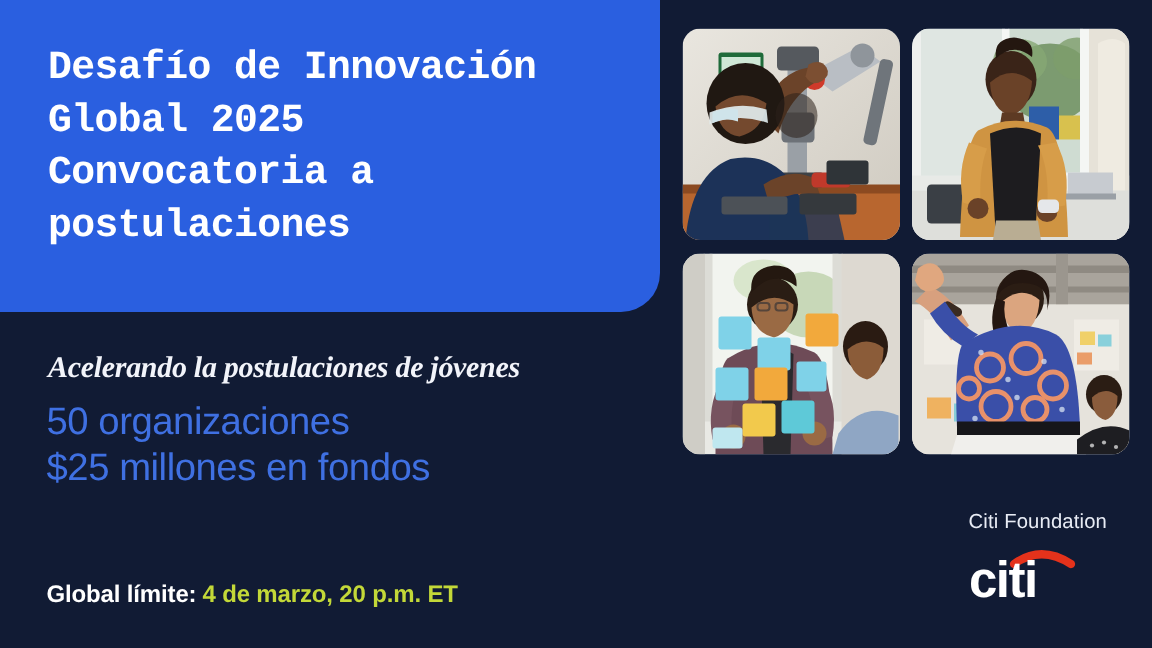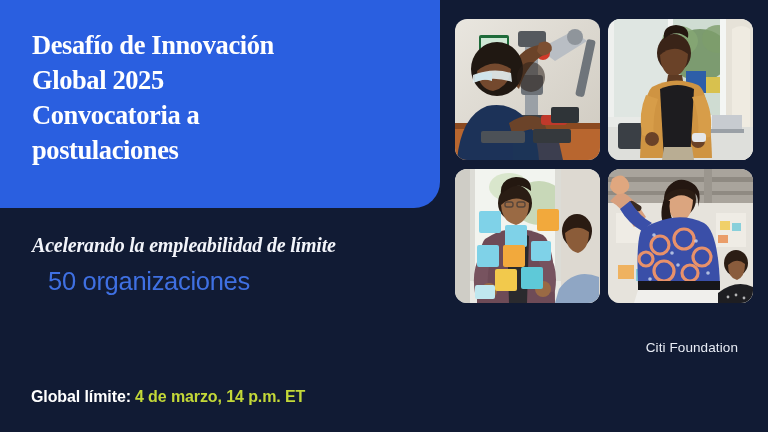--- a/index.html
+++ b/index.html
@@ -29,21 +29,21 @@
     width: 450px;
     height: 218px;
     background: #2a5fe0;
     border-bottom-right-radius: 26px;
     box-sizing: border-box;
     padding: 38px 30px 0 42px;
   }
   #headline-title {
     margin: 0;
     color: #ffffff;
-    font-family: Liberation Serif, serif;
+    font-family: Liberation Mono, monospace;
     font-weight: bold;
     font-size: 26.5px;
     line-height: 35px;
     letter-spacing: -0.4px;
     white-space: pre-line;
   }
 
   
   #subheadline {
     position: absolute;
@@ -52,21 +52,21 @@
     color: #f2f4fa;
     font-family: "Liberation Serif", serif;
     font-style: italic;
     font-weight: bold;
     font-size: 20px;
     letter-spacing: -0.2px;
     white-space: nowrap;
   }
   #stats {
     position: absolute;
-    left: 48px;
+    left: 31px;
     top: 266px;
     width: 400px;
   }
   .stat-line {
     color: #3f70e2;
     font-family: "Liberation Sans", sans-serif;
     font-size: 25.5px;
     line-height: 31px;
     letter-spacing: -0.3px;
     white-space: nowrap;
@@ -135,28 +135,29 @@
 
 <div id="stage">
 
   <div id="headline-card">
     <h1 id="headline-title">Desafío de Innovación
 Global 2025
 Convocatoria a
 postulaciones</h1>
   </div>
 
-  <div id="subheadline">Acelerando la empleabilidad de límite</div>
+  <div id="subheadline">Acelerando la postulaciones de jóvenes</div>
 
   <div id="stats">
     <div class="stat-line">50 organizaciones</div>
+    <div class="stat-line">$25 millones en fondos</div>
   </div>
 
   <div id="deadline">
-    <span id="deadline-label">Global límite:</span><span id="deadline-value">4 de marzo, 14 p.m. ET</span>
+    <span id="deadline-label">Global límite:</span><span id="deadline-value">4 de marzo, 20 p.m. ET</span>
   </div>
 
   <div id="photo-grid">
 
     <div class="photo">
       <svg viewBox="0 0 145 141" preserveAspectRatio="xMidYMid slice" aria-hidden="true">
         <defs>
           <linearGradient id="g1bg" x1="0" y1="0" x2="1" y2="1">
             <stop offset="0" stop-color="#e9e6df"></stop>
               <stop offset="1" stop-color="#cfcac0"></stop>
@@ -342,15 +343,21 @@
             <circle cx="128" cy="126" r="1.4"></circle>
             <circle cx="136" cy="129" r="1.4"></circle>
         </g>
       </svg>
     </div>
 
   </div>
 
   <div id="brand">
     <div id="brand-name">Citi Foundation</div>
+    <div id="citi-logo">
+      <svg width="92" height="38" viewBox="0 0 92 38" aria-hidden="true">
+        <path d="M30 12 q18 -13 38 0" fill="none" stroke="#e4321b" stroke-width="5.5" stroke-linecap="round"></path>
+        <text x="0" y="34" font-family="Liberation Sans, sans-serif" font-size="34" font-weight="bold" fill="#ffffff" letter-spacing="-1">citi</text>
+      </svg>
+    </div>
   </div>
 
 </div>
 
 </body></html>

